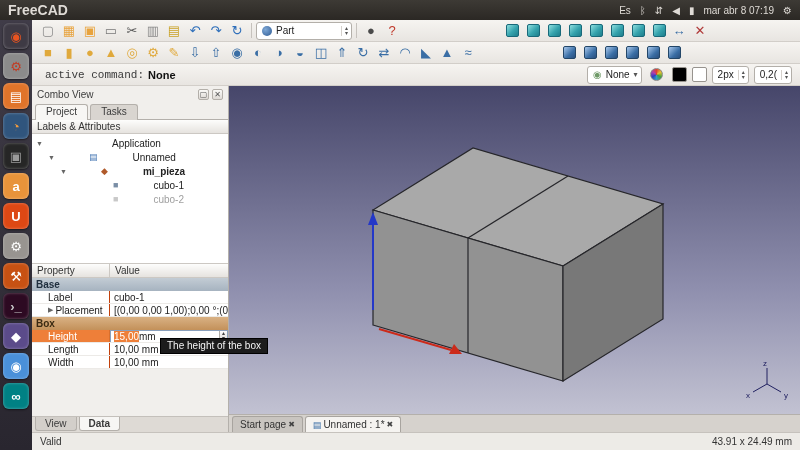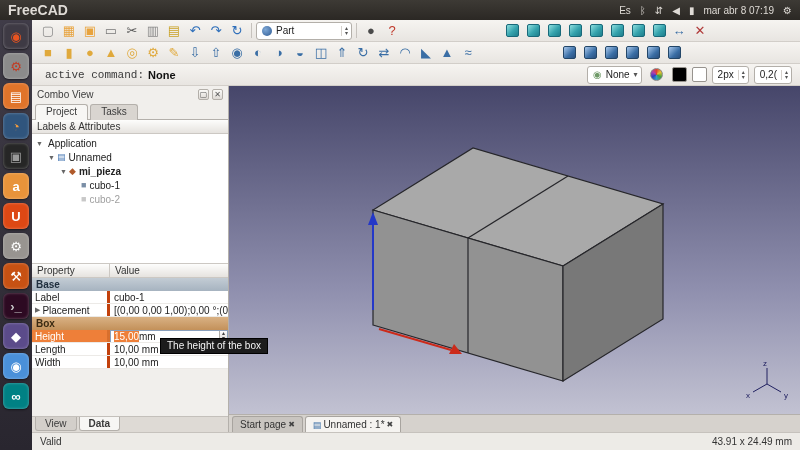--- a/index.html
+++ b/index.html
@@ -72,27 +72,27 @@
   .p-tabs{display:flex;height:18px;padding:2px 0 0 3px;border-bottom:1px solid #b4b0ab;}
   .p-tab{padding:1px 10px 0;font-size:10px;color:#3a3a3a;background:#d9d5d0;
     border:1px solid #b4b0ab;border-bottom:none;border-radius:3px 3px 0 0;margin-right:2px;height:16px;}
   .p-tab.active{background:#f7f6f4;font-weight:normal;}
   .tree-header,.prop-header{height:14px;display:flex;align-items:center;font-size:10px;color:#333;
     background:linear-gradient(#fdfdfc,#e6e3df);border-bottom:1px solid #ccc8c3;}
   .tree-header{padding-left:5px;}
   .ph1{width:78px;padding-left:5px;border-right:1px solid #ccc8c3;height:100%;display:flex;align-items:center;}
   .ph2{padding-left:5px;}
   .tree{height:130px;background:#fff;border-bottom:1px solid #ccc8c3;overflow:hidden;padding-top:2px;}
-  .trow{height:14px;display:flex;align-items:center;font-size:10px;}
+  .trow{height:14px;display:flex;align-items:center;font-size:10px;gap:32px;}
   .texp{width:11px;font-size:7px;color:#666;text-align:center;flex:none;}
   .ticon{font-size:9px;margin-right:3px;line-height:1;}
   .tlabel{white-space:nowrap;}
   .prop-table{background:#fff;font-size:10px;}
   .prow{height:13px;display:flex;border-bottom:1px solid #eceae7;background:#fff;}
-  .pname{width:78px;padding-left:3px;border-right:3px solid #c2410c;display:flex;align-items:center;
+  .pname{width:78px;padding-left:16px;border-right:1px solid #c2410c;display:flex;align-items:center;
     color:#222;white-space:nowrap;overflow:hidden;}
   .pvalue{flex:1;padding-left:4px;display:flex;align-items:center;color:#222;
     white-space:nowrap;overflow:hidden;}
   .pexp{font-size:7px;color:#666;margin-right:2px;font-style:normal;}
   .pgroup{height:13px;display:flex;align-items:center;padding-left:4px;font-size:10px;font-weight:bold;}
   .pgroup.base{background:linear-gradient(#c3ccd4,#a6b3c0);color:#21303f;text-align:center;}
   .pgroup.box{background:linear-gradient(#d9b184,#c3915a);color:#3a2a12;}
   .prow.sel .pname{background:#ee7f39;color:#fff;border-right-color:#d86f2d;}
   .spinbox{flex:1;display:flex;align-items:center;background:#fff;border:1px solid #8aa0bc;
     height:13px;padding-left:3px;overflow:hidden;}

